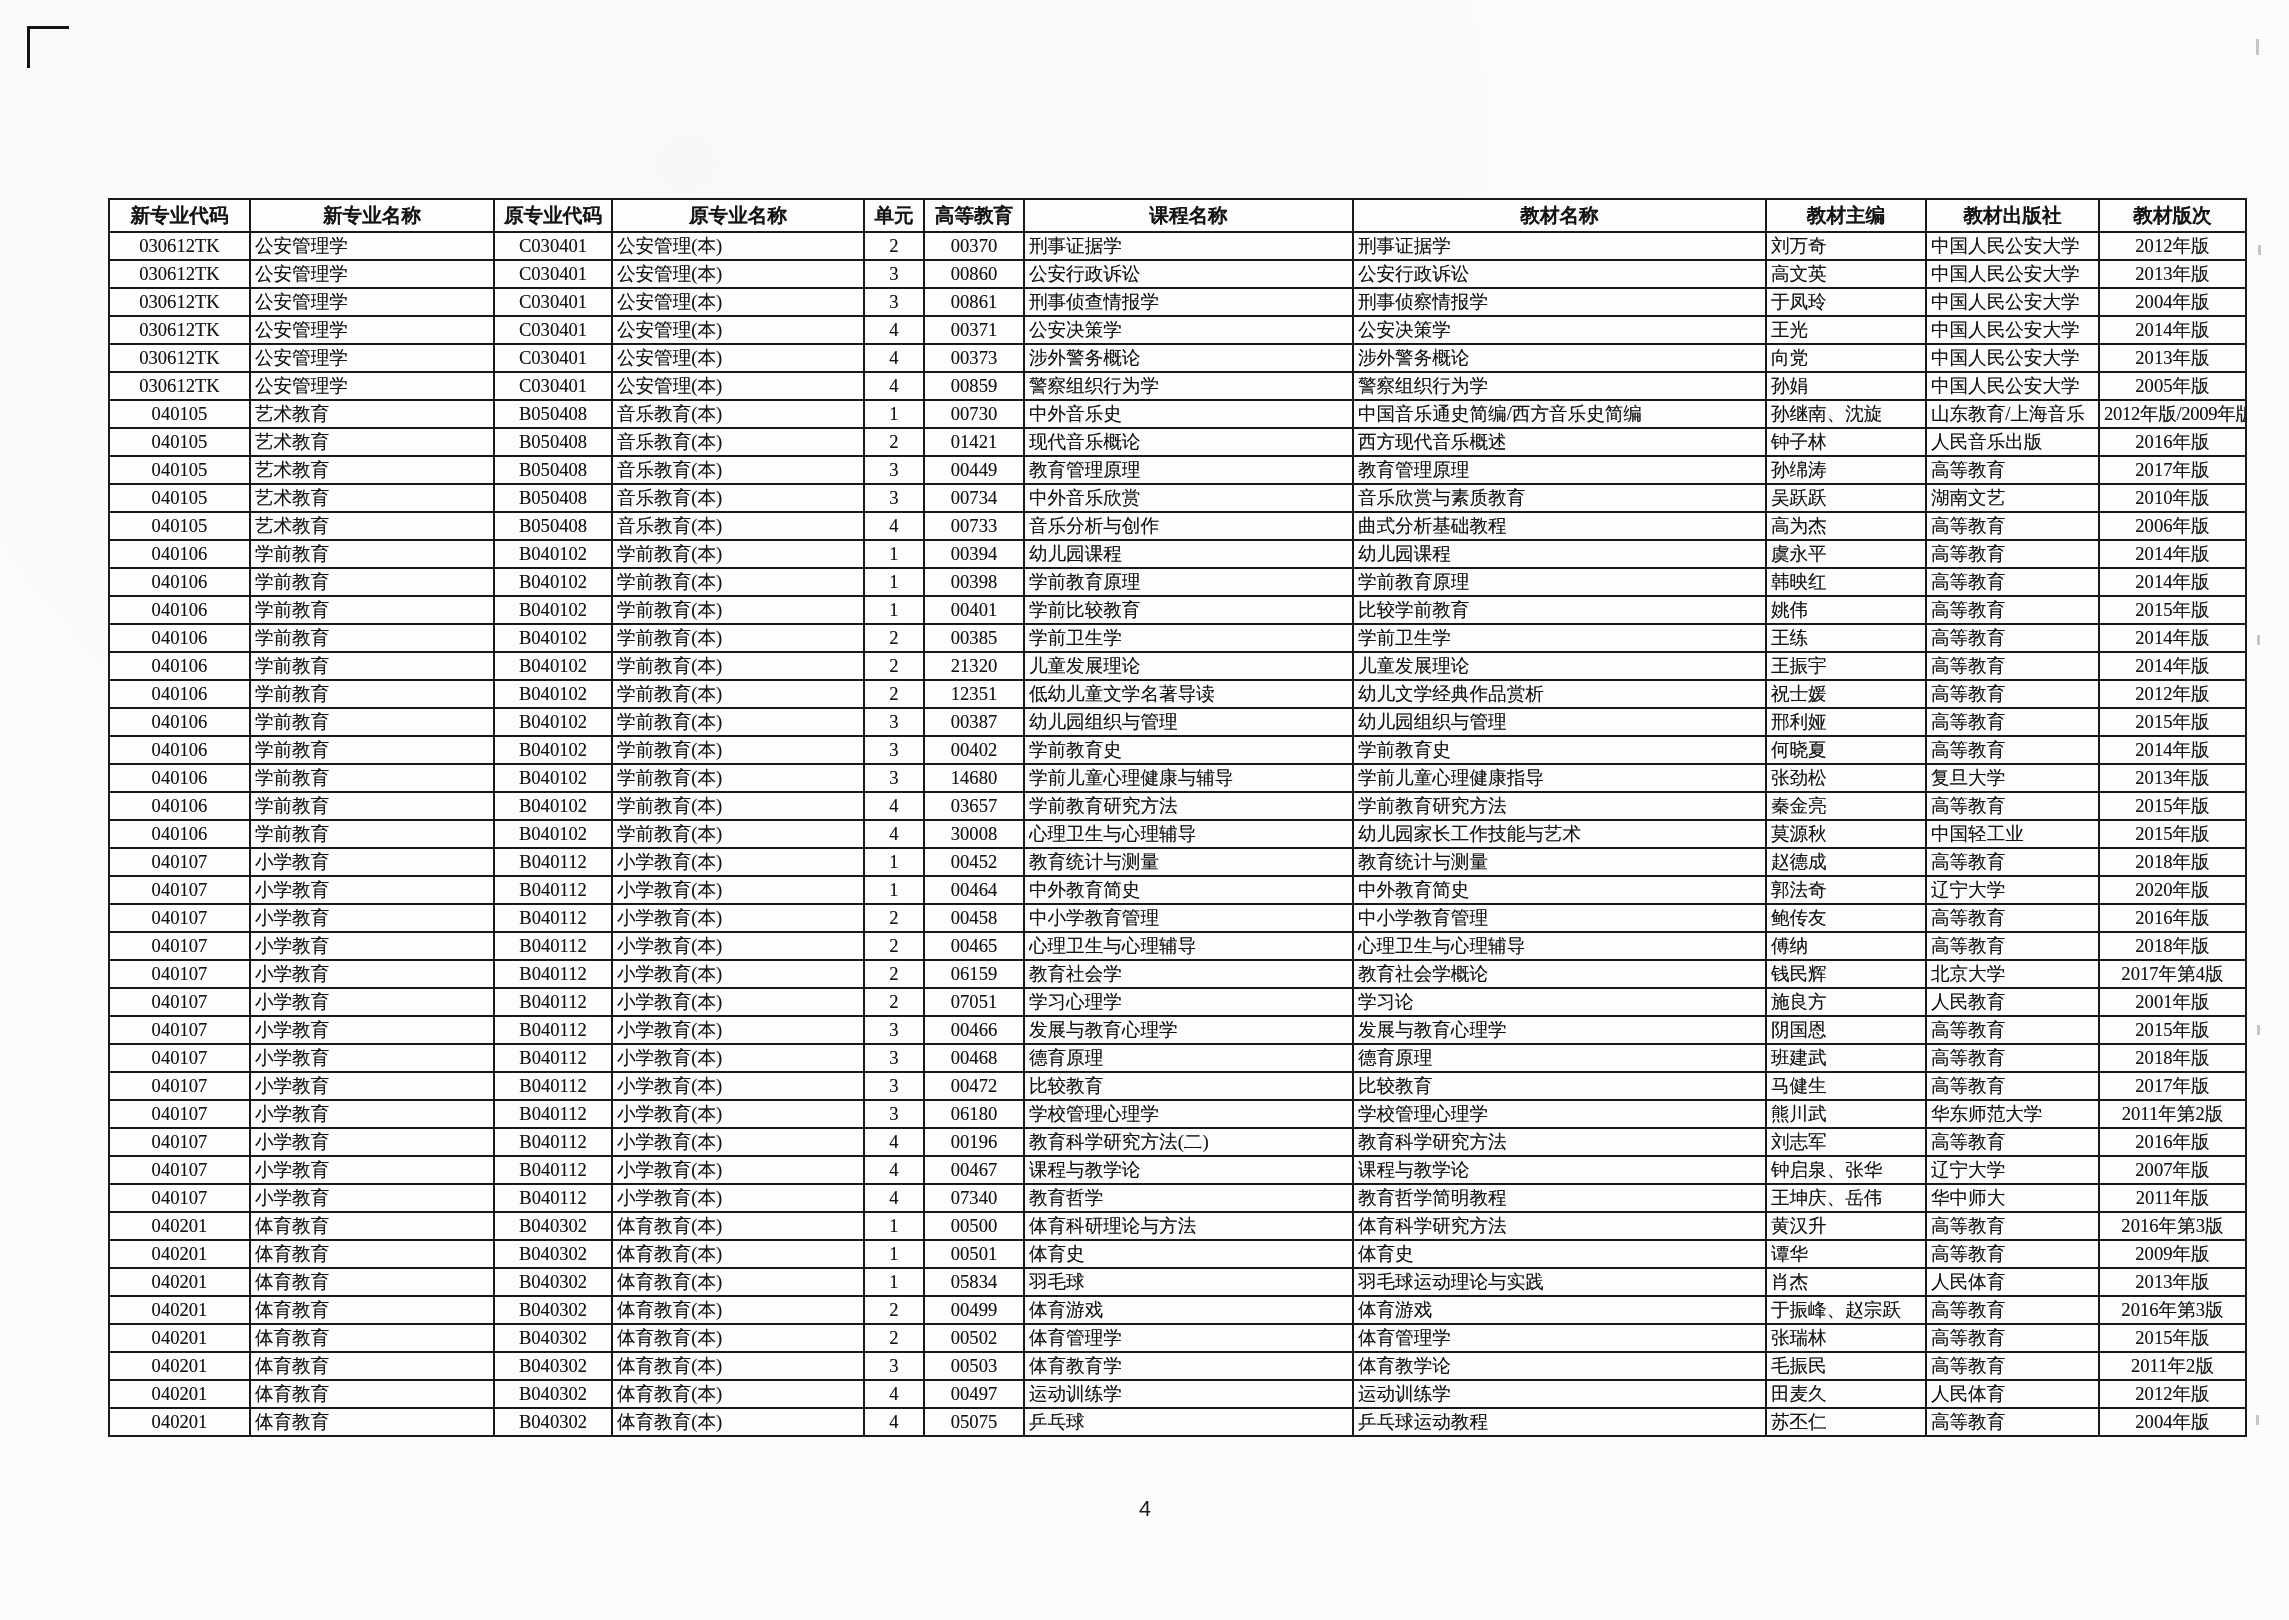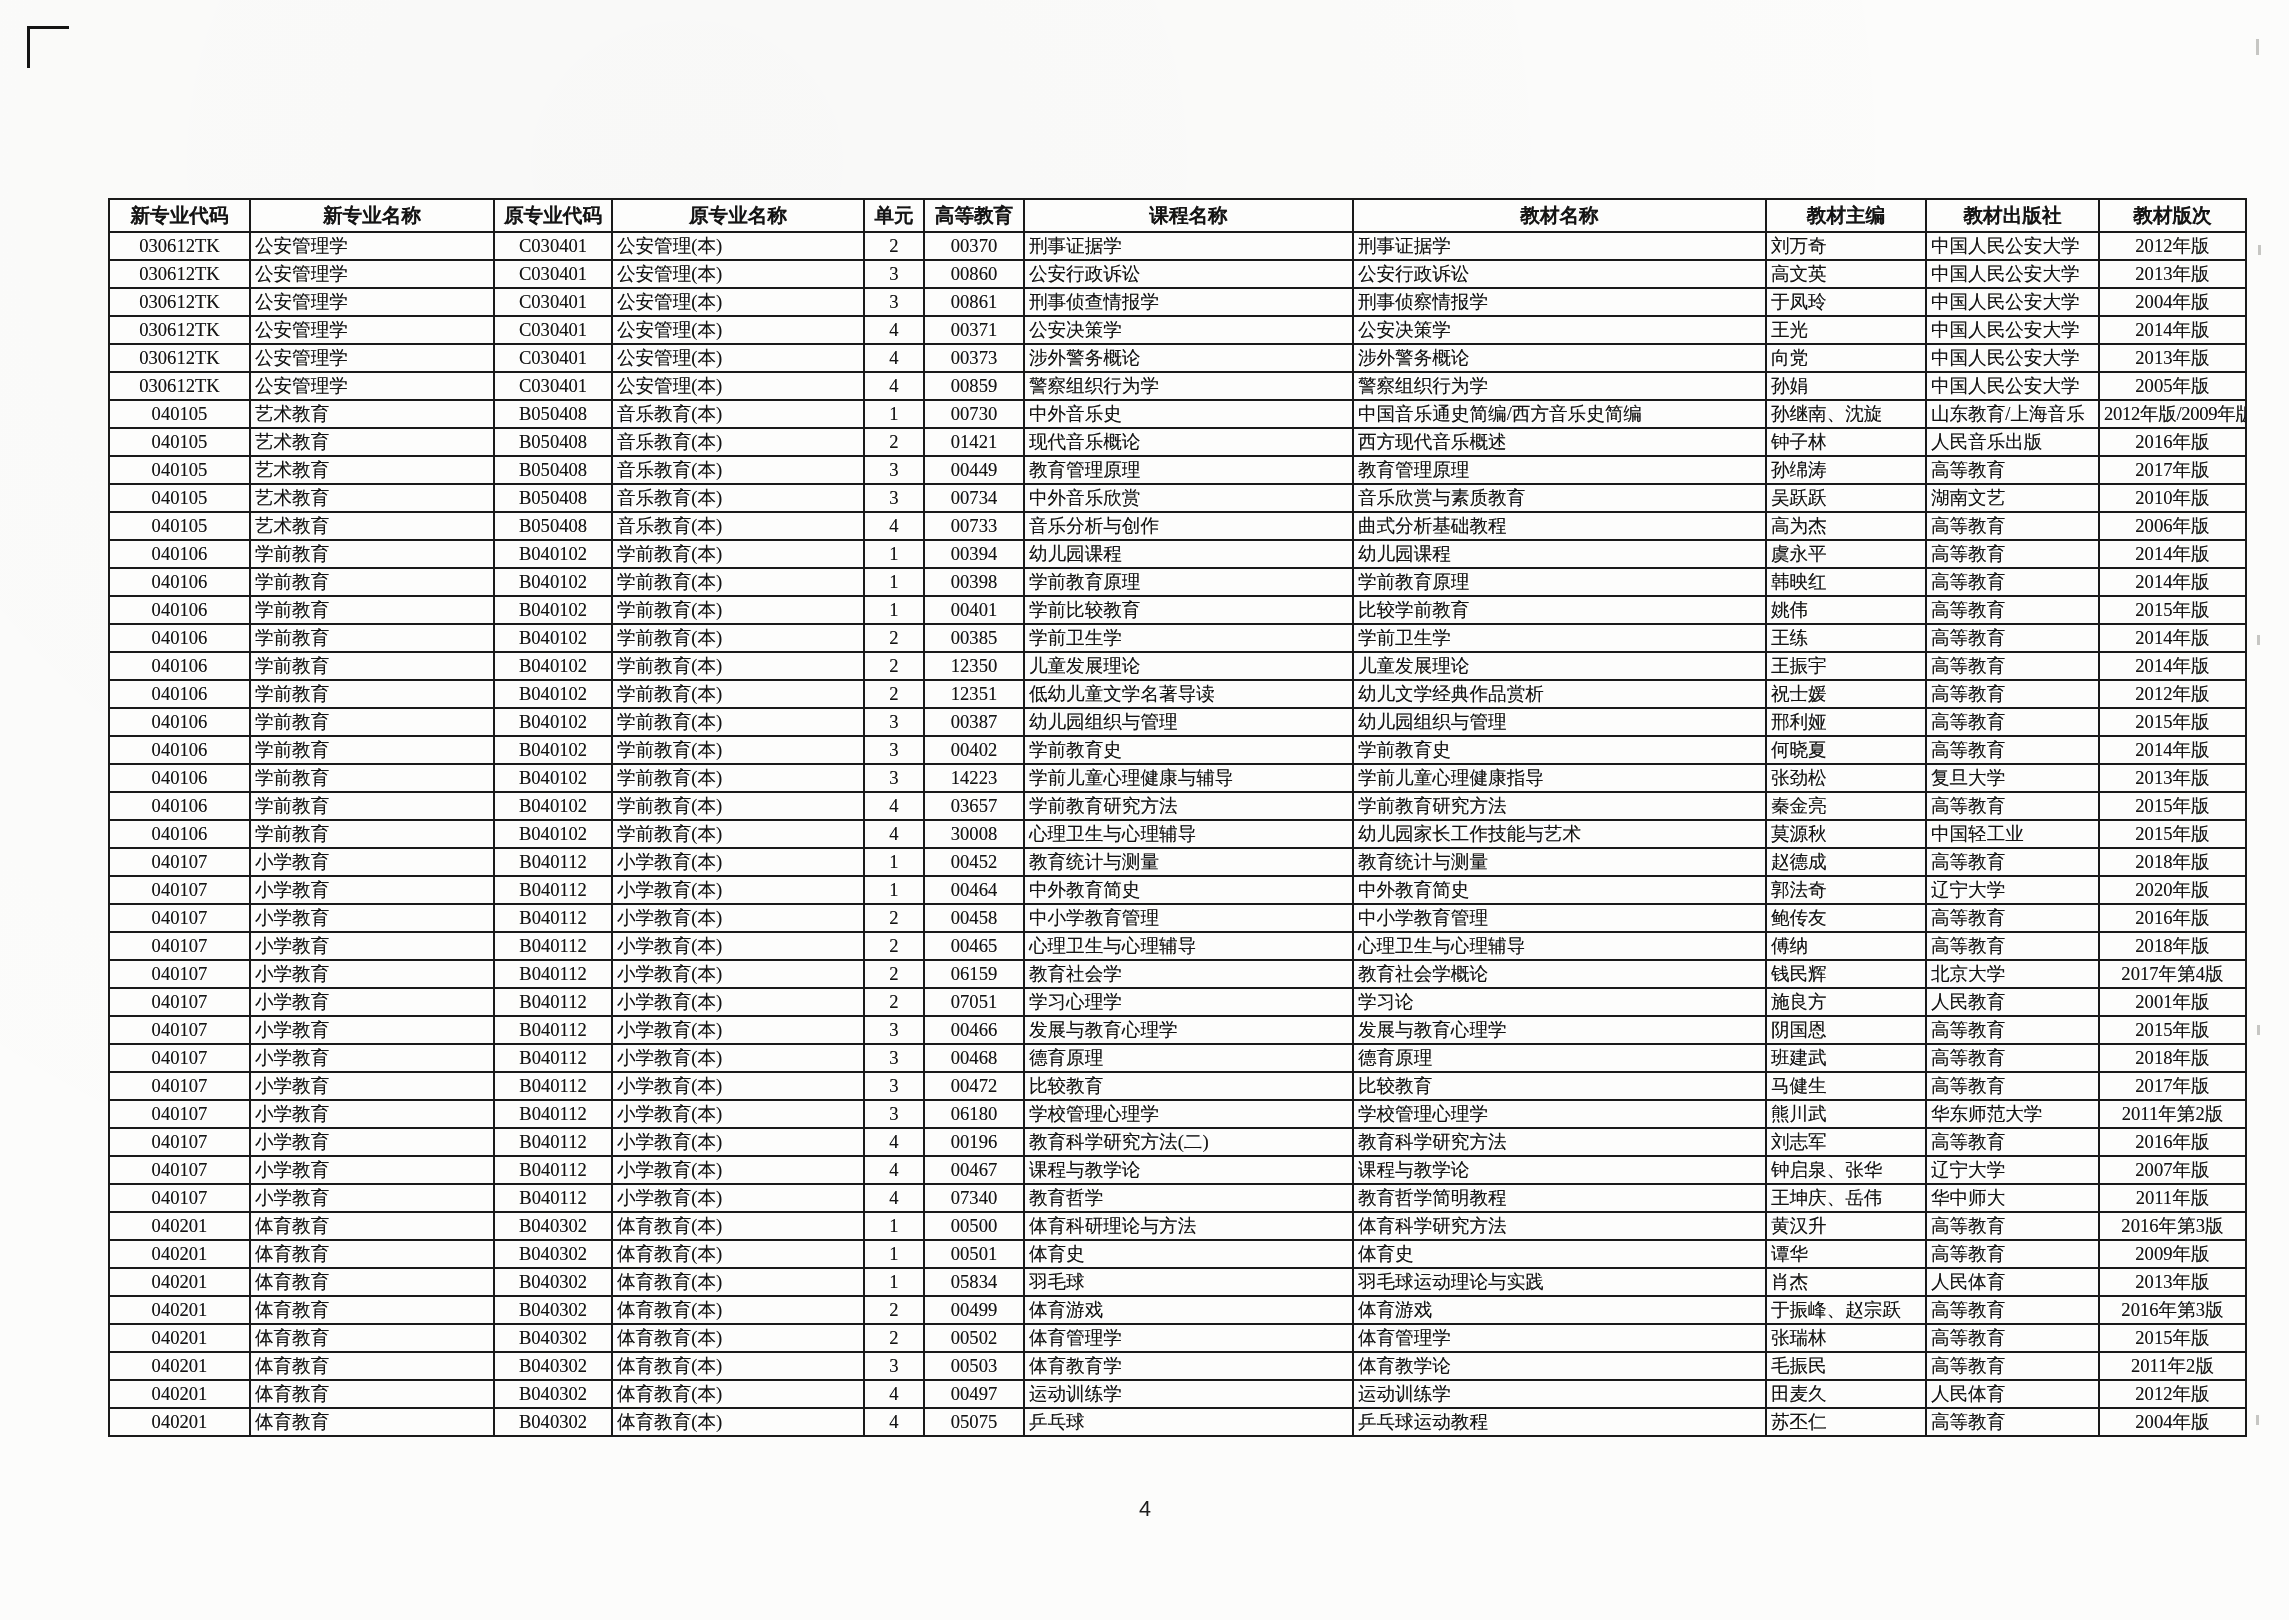--- a/index.html
+++ b/index.html
@@ -317,21 +317,21 @@
           <td class="al-left">王练</td>
           <td class="al-left">高等教育</td>
           <td class="al-center">2014年版</td>
         </tr>
         <tr>
           <td class="al-center">040106</td>
           <td class="al-left">学前教育</td>
           <td class="al-center">B040102</td>
           <td class="al-left">学前教育(本)</td>
           <td class="al-center">2</td>
-          <td class="al-center">12350</td>
+          <td class="al-center">21320</td>
           <td class="al-left">儿童发展理论</td>
           <td class="al-left">儿童发展理论</td>
           <td class="al-left">王振宇</td>
           <td class="al-left">高等教育</td>
           <td class="al-center">2014年版</td>
         </tr>
         <tr>
           <td class="al-center">040106</td>
           <td class="al-left">学前教育</td>
           <td class="al-center">B040102</td>
@@ -369,21 +369,21 @@
           <td class="al-left">何晓夏</td>
           <td class="al-left">高等教育</td>
           <td class="al-center">2014年版</td>
         </tr>
         <tr>
           <td class="al-center">040106</td>
           <td class="al-left">学前教育</td>
           <td class="al-center">B040102</td>
           <td class="al-left">学前教育(本)</td>
           <td class="al-center">3</td>
-          <td class="al-center">14223</td>
+          <td class="al-center">14680</td>
           <td class="al-left">学前儿童心理健康与辅导</td>
           <td class="al-left">学前儿童心理健康指导</td>
           <td class="al-left">张劲松</td>
           <td class="al-left">复旦大学</td>
           <td class="al-center">2013年版</td>
         </tr>
         <tr>
           <td class="al-center">040106</td>
           <td class="al-left">学前教育</td>
           <td class="al-center">B040102</td>

